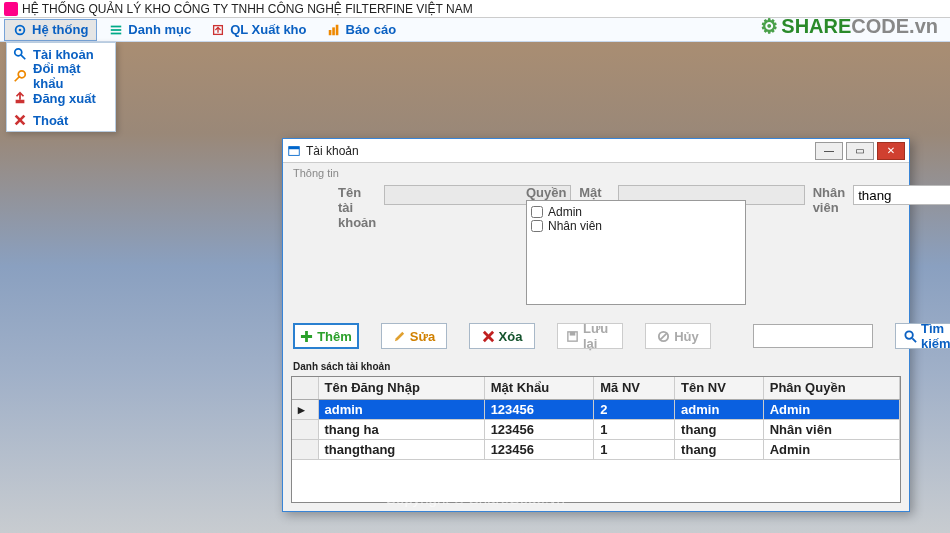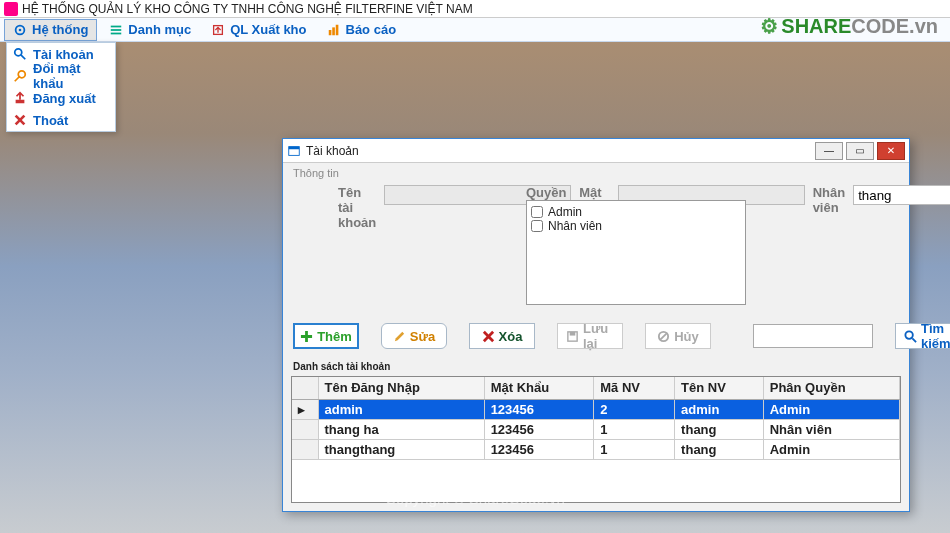--- a/index.html
+++ b/index.html
@@ -107,21 +107,21 @@
 .rights-box input[type=checkbox]{ width:12px; height:12px; }
 
 .toolbar-label { color:#888; font-size:11px; padding:2px 10px; border-top:1px solid #ddd;}
 .toolbar { display:flex; align-items:center; gap:22px; padding:6px 10px 8px 10px; }
 .tbtn {
   height:26px; min-width:66px; border:1px solid #a8b8c8; background:#fff;
   display:flex; align-items:center; justify-content:center; gap:4px;
   font-weight:bold; color:#333; padding:0 8px; cursor:pointer;
 }
 .tbtn.add { border:2px solid #2a80d0; color:#2aa02a; }
-.tbtn.edit { color:#d08000;border-radius:6px; }
+.tbtn.edit { color:#d08000; }
 .tbtn.del { color:#14532d; }
 .tbtn.dis { color:#aaa; border-color:#ccc; }
 .tbtn .bico { width:13px; height:13px; display:inline-block; }
 .search-box { height:24px; width:120px; border:1px solid #aaa; background:#fff; margin-left:20px; padding:0 4px;}
 .tbtn.search { color:#0a60c2; }
 
 .list-label { font-weight:bold; font-size:10px; padding:4px 10px; color:#222;}
 .grid-wrap { flex:1; margin:0 8px 8px 8px; border:1px solid #888; background:#fff; overflow:hidden; }
 table { width:100%; border-collapse:collapse; font-size:13px; }
 th { text-align:left; font-weight:bold; background:#f4f4f4; border-right:1px solid #ccc; border-bottom:1px solid #aaa; padding:3px 6px; height:22px;}

